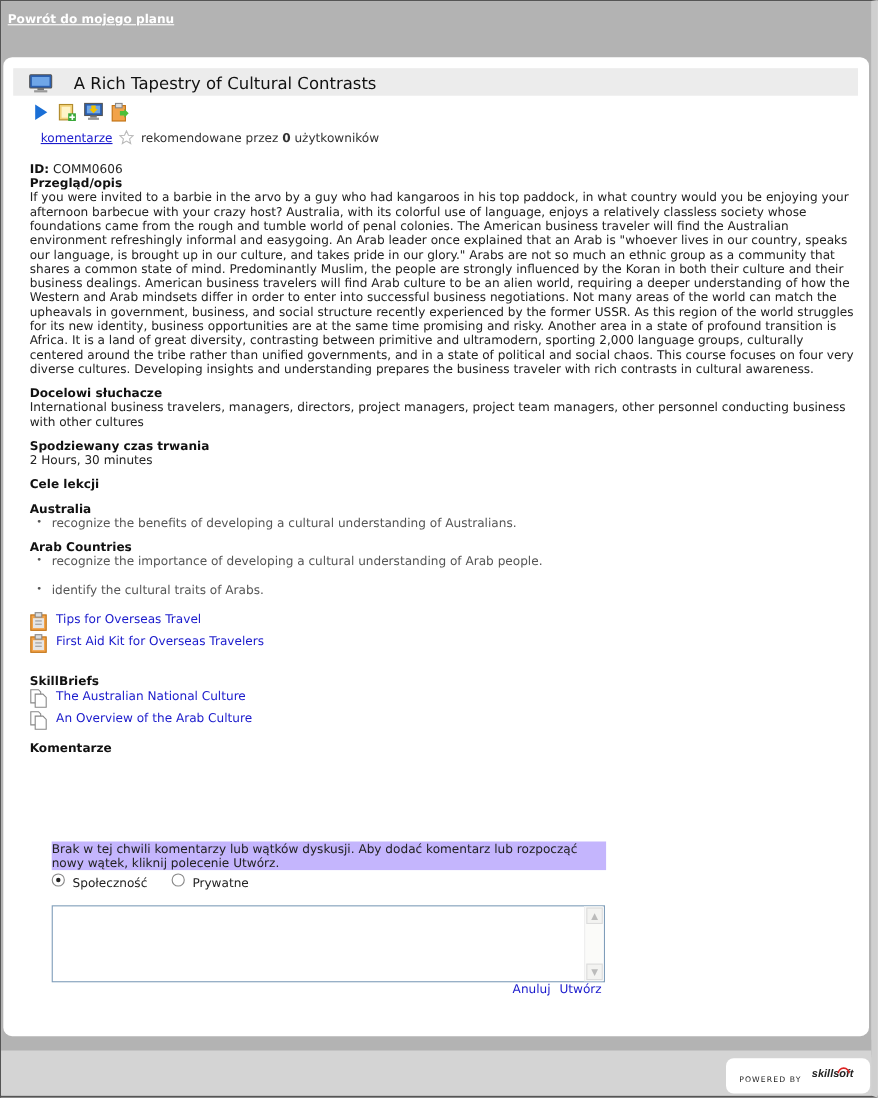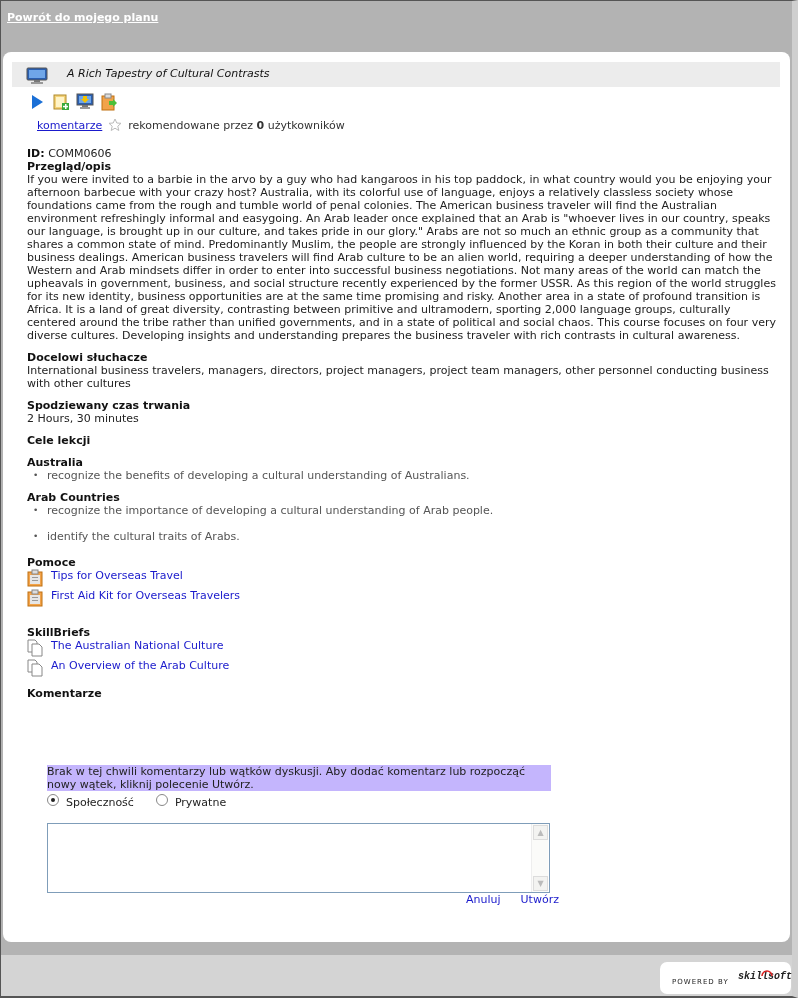--- a/index.html
+++ b/index.html
@@ -30,21 +30,21 @@
     background: #ffffff; border-radius: 8px;
   }
   .title-bar {
     position: absolute; left: 9px; top: 10px; width: 768px; height: 25px;
     background: #ececec;
   }
   .title-bar .monitor {
     position: absolute; left: 14px; top: 5px; width: 22px; height: 18px;
   }
   .title-bar .title {
-    position: absolute; left: 55px; top: 5px; font-size: 11px; color: #111; font-style: italic;
+    position: absolute; left: 55px; top: 5px; font-size: 15px; color: #111;
   }
   .toolbar { position: absolute; left: 25px; top: 41px; height: 18px; display: flex; gap: 6px; }
   .toolbar .tb { width: 18px; height: 18px; cursor: pointer; }
   .meta-line { position: absolute; left: 34px; top: 66px; font-size: 11px; color: #333; display: flex; align-items: center; }
   .meta-line a { color: #1a1acc; text-decoration: underline; cursor: pointer; }
   .meta-line .star { margin: 0 6px; width: 14px; height: 14px; }
   .content { position: absolute; left: 24px; top: 95px; width: 750px; }
   .lbl { font-weight: bold; color: #111; }
   .id-line { line-height: 13px; }
   .sec-h { font-weight: bold; color: #111; line-height: 13px; }
@@ -63,30 +63,30 @@
   .radio { display: flex; align-items: center; margin-right: 22px; cursor: pointer; }
   .radio .circ { width: 12px; height: 12px; border-radius: 50%; border: 1px solid #888; background: #fff; margin-right: 7px; position: relative; top: -2px; }
   .radio .circ.on::after { content: ""; position: absolute; left: 3px; top: 3px; width: 4px; height: 4px; border-radius: 50%; background: #222; }
   textarea.comment {
     position: absolute; left: 44px; top: 771px; width: 503px; height: 70px;
     border: 1px solid #7f9db9; resize: none; font-family: "DejaVu Sans", sans-serif; font-size: 11px; padding: 2px;
     overflow: hidden;
   }
   .sb { position: absolute; left: 528px; top: 772px; width: 17px; height: 68px; background: #fbfbf9; border-left: 1px solid #eee; }
   .sb .arr { position: absolute; left: 1px; width: 15px; height: 15px; border: 1px solid #dcdcdc; background: #f3f3f1; color: #bbb; font-size: 8px; text-align: center; line-height: 13px; }
-  .actions { position: absolute; left: 463px; top: 841px; display: flex; gap: 20px; justify-content: space-between; }
+  .actions { position: absolute; left: 463px; top: 841px; display: flex; gap: 8px; justify-content: space-between; }
   .actions a { color: #1a1acc; text-decoration: none; cursor: pointer; font-size: 11px; }
   .bottom-shadow { position: absolute; left: 1px; top: 945px; width: 791px; height: 14px; background: #b3b3b3; }
   .bottom-band { position: absolute; left: 1px; top: 955px; width: 791px; height: 41px; background: #d4d4d4; }
   .powered {
     position: absolute; left: 660px; top: 962px; width: 131px; height: 32px;
     background: #fff; border-radius: 7px;
   }
   .powered .txt { position: absolute; left: 12px; top: 16px; font-size: 7px; letter-spacing: 1px; color: #222; font-family: "DejaVu Sans", sans-serif; }
-  .powered .logo { position: absolute; left: 78px; top: 9px; font-size: 10px; font-weight: bold; font-style: italic; color: #222; font-family: Liberation Mono, monospace; }
+  .powered .logo { position: absolute; left: 78px; top: 9px; font-size: 10px; font-weight: bold; font-style: italic; color: #222; font-family: Liberation Sans, sans-serif; }
 </style>
 </head>
 <body>
 
 <div class="frame"></div>
 <div class="top-band">
   <a class="back-link">Powrót do mojego planu</a>
 </div>
 
 <div class="card">
@@ -158,21 +158,20 @@
       <li>recognize the benefits of developing a cultural understanding of Australians.</li>
     </ul>
     <div style="height:9px"></div>
     <div class="sec-h">Arab Countries</div>
     <ul class="obj">
       <li>recognize the importance of developing a cultural understanding of Arab people.</li>
       <li>identify the cultural traits of Arabs.</li>
     </ul>
     <div style="height:13px"></div>
 
-    <div class="sec-h">Pomoce</div>
     <div class="res">
       <svg class="ico" viewBox="0 0 16 18">
         <rect x="1" y="3" width="14" height="14" fill="#f2a34a" stroke="#c07010"></rect>
         <rect x="3" y="6" width="10" height="9" fill="#e6e6e6"></rect>
         <rect x="5" y="1" width="6" height="4" fill="#ddd" stroke="#888"></rect>
         <rect x="5" y="8" width="6" height="1" fill="#999"></rect>
           <rect x="5" y="11" width="6" height="1" fill="#999"></rect>
       </svg>
       <a>Tips for Overseas Travel</a>
     </div>

